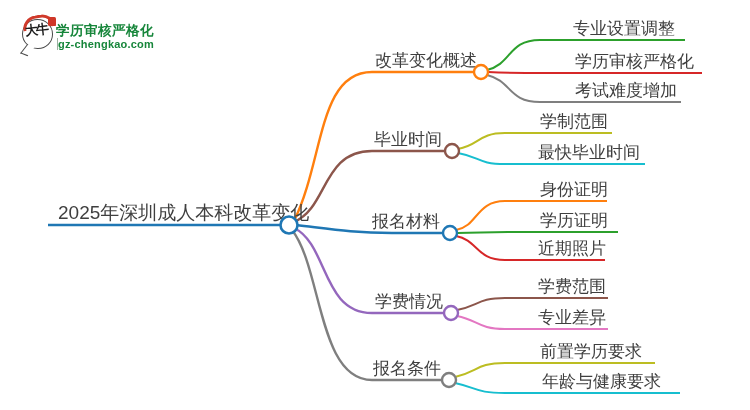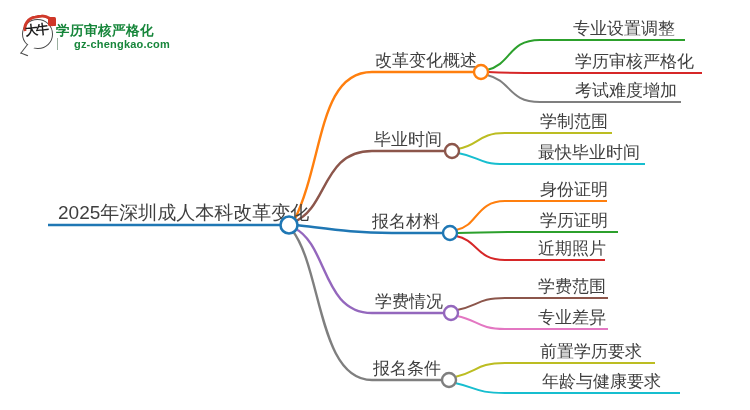--- a/index.html
+++ b/index.html
@@ -14,21 +14,21 @@
   .bubble:after{content:"";position:absolute;left:0px;bottom:-7px;width:8px;height:9px;background:#fff;
     border-left:1.6px solid #4a4a4a;border-bottom:1.6px solid #4a4a4a;transform:skew(-24deg) rotate(18deg);}
   .hat{position:absolute;left:-1px;top:-5px;width:27px;height:11px;border:3.5px solid #d03a2b;border-bottom:none;
     border-radius:15px 15px 0 0;transform:rotate(-10deg);}
   .bubble-chars{position:absolute;left:2px;top:4px;width:26px;font-family:"DejaVu Serif",serif;
     font-weight:bold;font-size:13px;line-height:11px;color:#1c1c1c;letter-spacing:-2px;transform:rotate(-6deg);}
   .seal{position:absolute;right:-4px;top:-3px;width:8px;height:9px;background:#cf3728;border-radius:1.5px;}
   .logo-title{position:absolute;left:36px;top:8px;font-size:13.5px;font-weight:bold;color:#17863b;
     letter-spacing:0.5px;white-space:nowrap;}
   .logo-url{position:absolute;left:37px;top:24px;font-size:11px;font-weight:bold;color:#17863b;
-    border-left:1px solid #9bb0a0;padding-left:16px;white-space:nowrap;letter-spacing:0.2px;text-align:right;}
+    border-left:1px solid #9bb0a0;padding-left:0;white-space:nowrap;letter-spacing:0.2px;text-align:right;}
   
   svg{position:absolute;left:0;top:0;}
   svg text{fill:#3f3f3f;font-size:17px;font-family:"Liberation Sans",sans-serif;}
   svg text.root{font-size:19px;}
   svg path{fill:none;}
   svg circle{fill:#ffffff;}
 </style>
 </head>
 <body>
 

